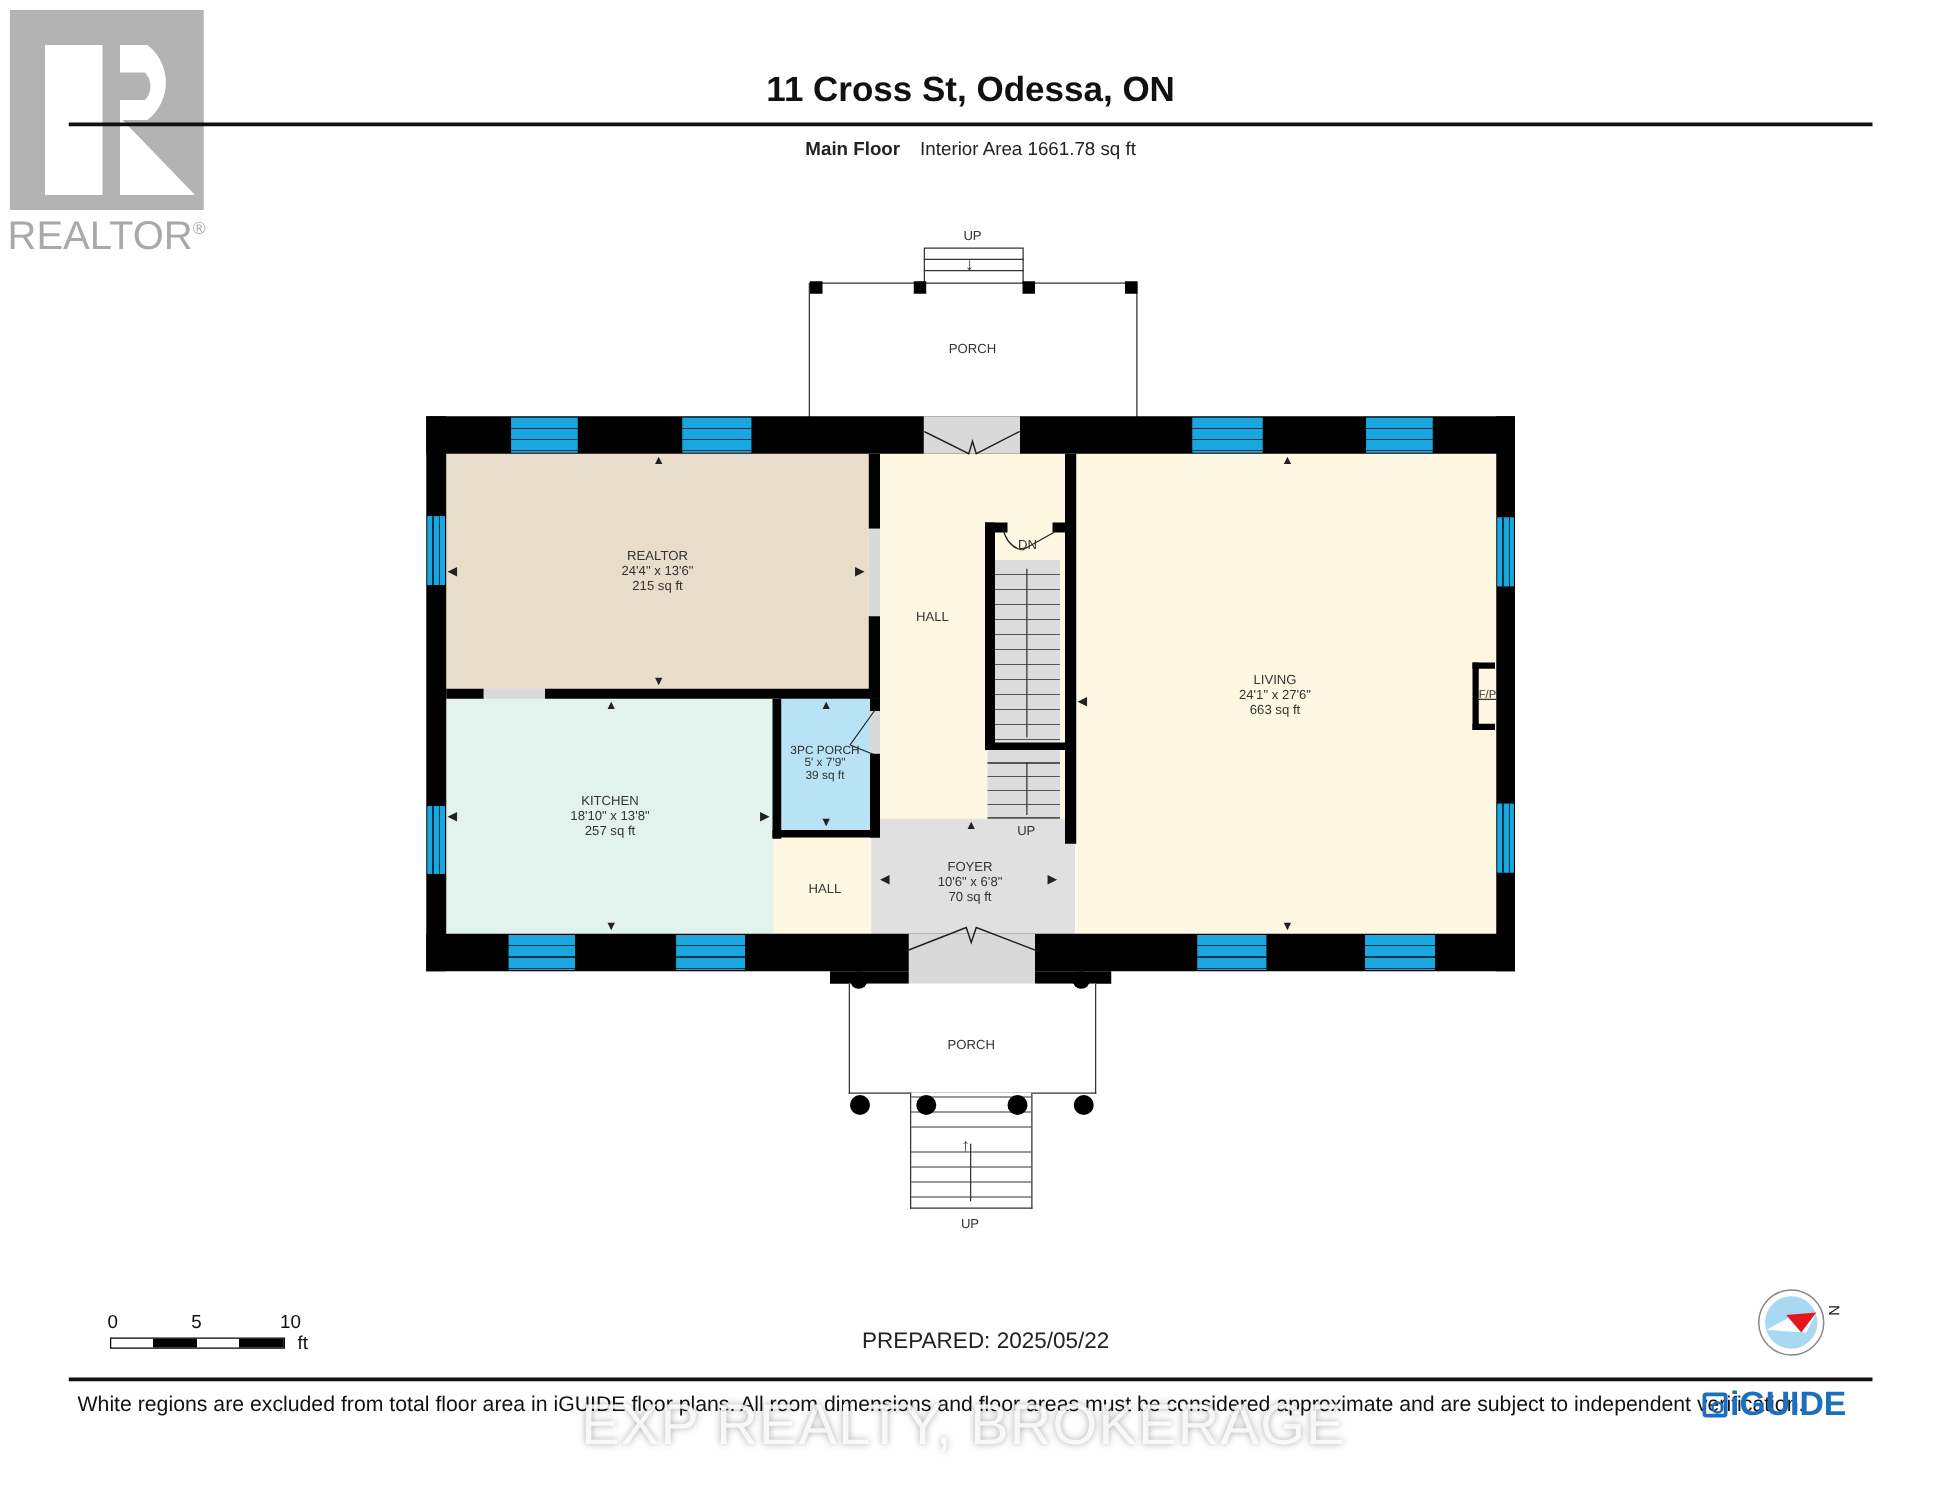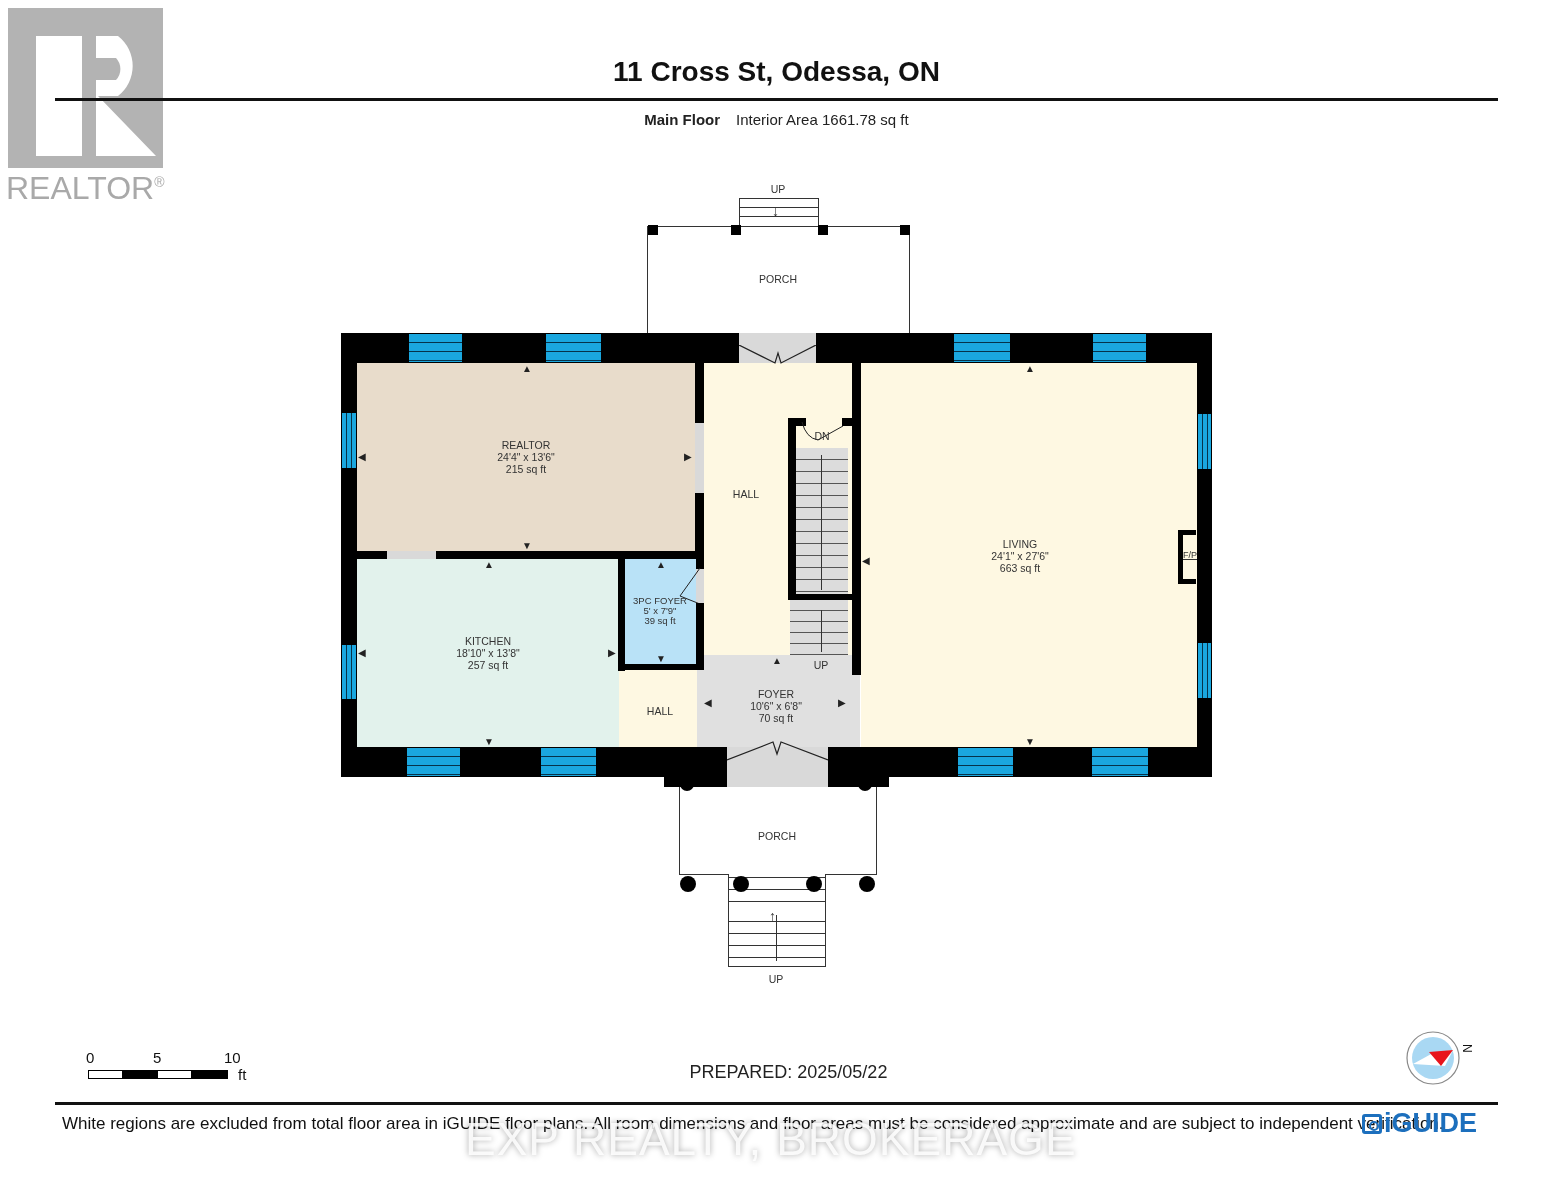--- a/index.html
+++ b/index.html
@@ -132,21 +132,21 @@
     <div>REALTOR</div>
       <div>24'4" x 13'6"</div>
       <div>215 sq ft</div>
   </div>
   <div class="room-label" style="left:488px;top:653px;">
     <div>KITCHEN</div>
       <div>18'10" x 13'8"</div>
       <div>257 sq ft</div>
   </div>
   <div class="room-label" style="left:660px;top:611px;font-size:9.5px;line-height:10px;">
-    <div>3PC FOYER</div>
+    <div>3PC PORCH</div>
       <div>5' x 7'9"</div>
       <div>39 sq ft</div>
   </div>
   <div class="room-label" style="left:1020px;top:556px;">
     <div>LIVING</div>
       <div>24'1" x 27'6"</div>
       <div>663 sq ft</div>
   </div>
   <div class="room-label" style="left:776px;top:706px;">
     <div>FOYER</div>

